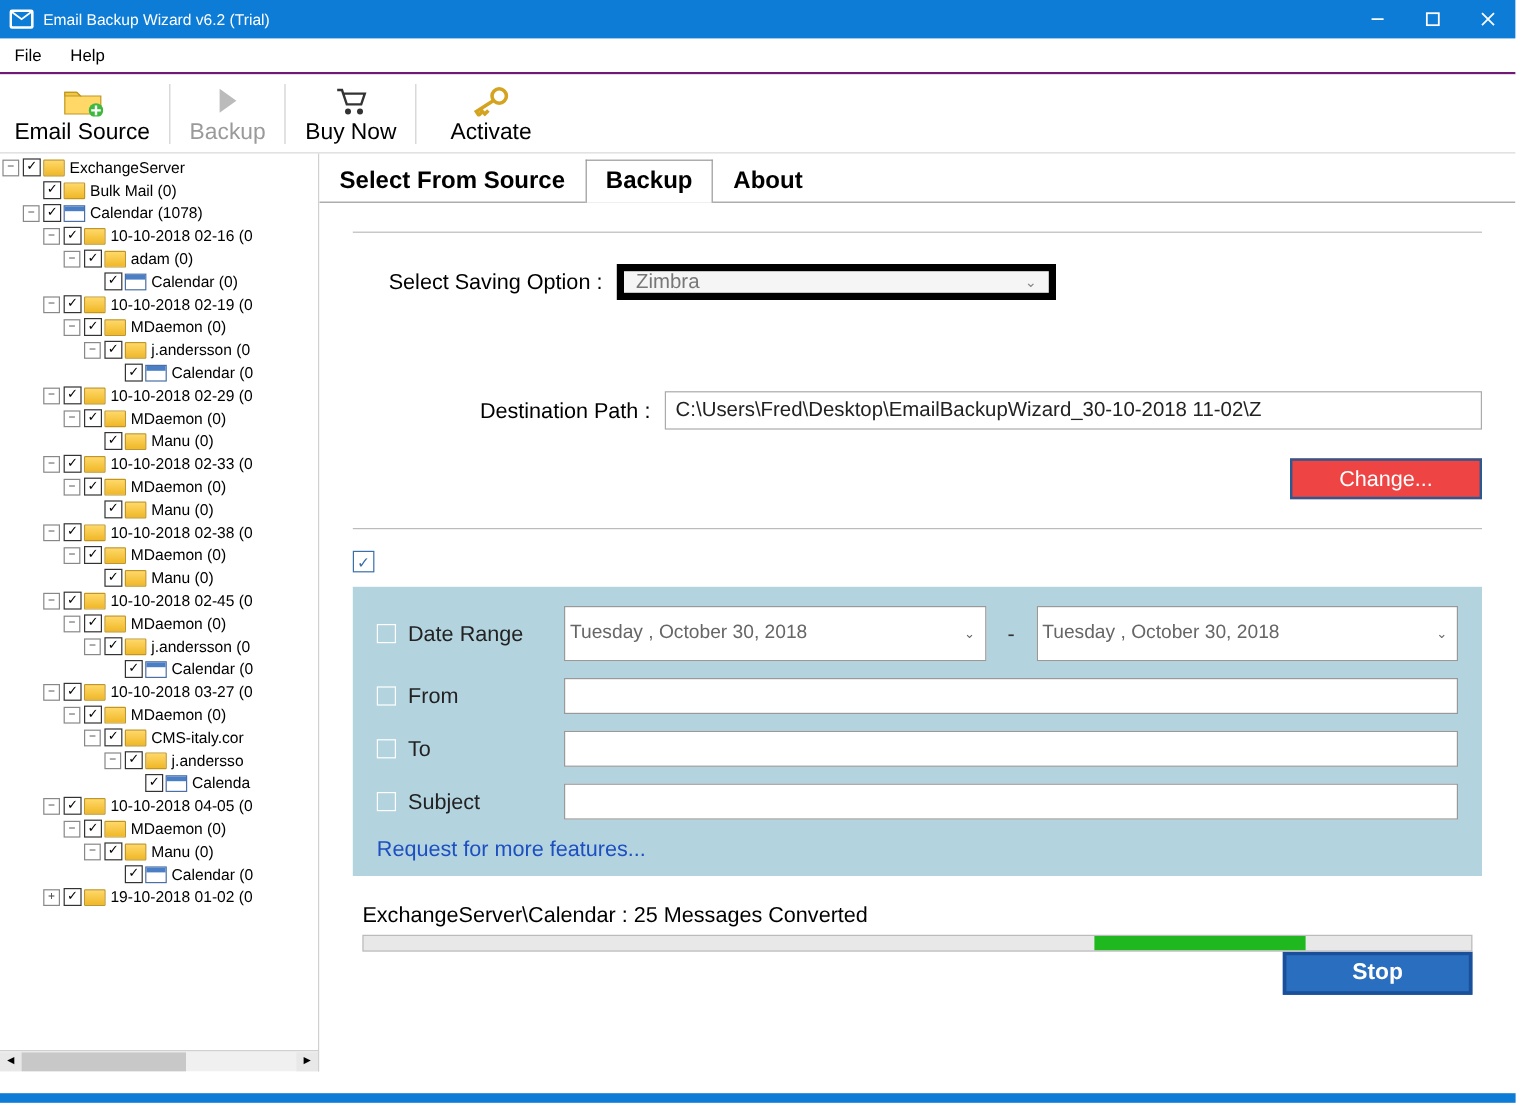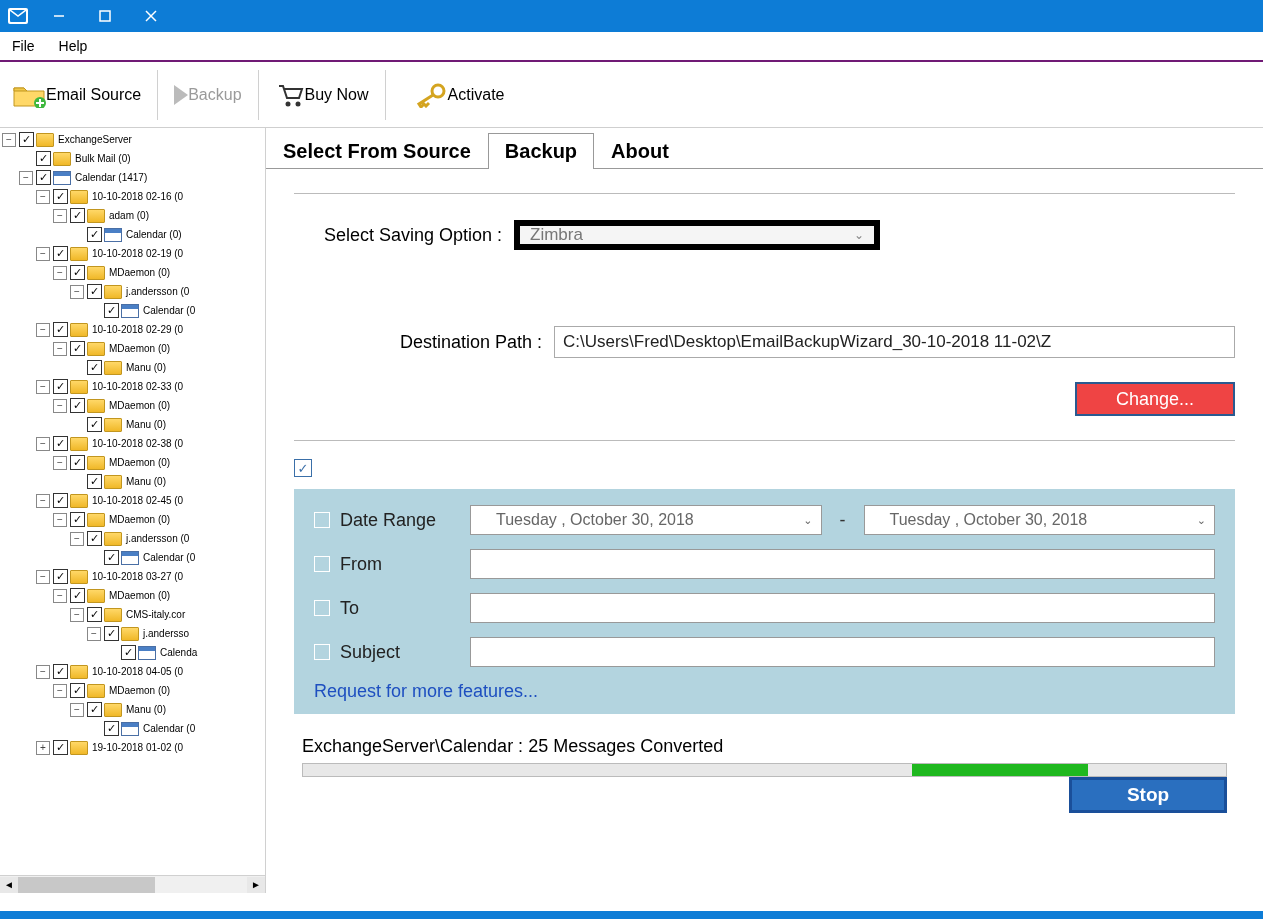--- a/index.html
+++ b/index.html
@@ -13,42 +13,42 @@
 .titlebar .win-controls { display: flex; }
 .titlebar .win-btn { width: 46px; height: 32px; display: flex; align-items: center; justify-content: center; color: #fff; }
 
 
 .menubar { height: 30px; display: flex; align-items: center; padding-left: 12px; gap: 24px; border-bottom: 2px solid #701a75; font-size: 14px; }
 .menubar span { cursor: default; }
 
 
 .toolbar { height: 66px; display: flex; align-items: center; border-bottom: 1px solid #cfcfcf; background: #fff; }
 .toolbar .tool-group { display: flex; height: 100%; align-items: center; }
-.toolbar .tool-btn { display: flex; flex-direction: row; align-items: center; justify-content: center; padding: 4px 12px; height: 100%; cursor: default; font-size: 16px; }
+.toolbar .tool-btn { display: flex; flex-direction: column; align-items: center; justify-content: center; padding: 4px 12px; height: 100%; cursor: default; font-size: 19px; }
 .toolbar .tool-btn .tool-icon { height: 32px; display: flex; align-items: center; justify-content: center; }
 .toolbar .vsep { width: 1px; height: 50px; background: #d0d0d0; margin: 0 4px; }
 .toolbar .disabled { color: #9a9a9a; }
 
 
 .main-split { display: flex; height: calc(919px - 32px - 30px - 66px - 18px - 8px); }
 
 
 .tree-panel { width: 266px; border-right: 1px solid #d0d0d0; overflow: hidden; position: relative; background: #fff; }
 .tree-scroll { height: calc(100% - 18px); overflow: hidden; }
 .tree { padding: 2px; font-size: 15px; line-height: 1.0; }
 .tree-item { display: flex; align-items: center; white-space: nowrap; padding: 2px 0; }
 .expander { width: 14px; height: 14px; border: 1px solid #888; display: flex; align-items: center; justify-content: center; font-size: 10px; line-height: 1; margin-right: 3px; color: #444; background: #fff; flex-shrink: 0; }
 .tree-spacer { width: 17px; flex-shrink: 0; }
 .tree-check { width: 15px; height: 15px; border: 1px solid #333; margin-right: 2px; display: flex; align-items: center; justify-content: center; flex-shrink: 0; }
 .tree-check::after { content: '✓'; font-size: 11px; color: #000; }
 .folder-icon { width: 18px; height: 14px; margin-right: 4px; flex-shrink: 0; }
 .folder-yellow { background: linear-gradient(#ffd868, #f0b828); border: 1px solid #c2961f; border-radius: 1px; }
 .calendar-icon { width: 18px; height: 14px; margin-right: 4px; flex-shrink: 0; background: #fff; border: 1px solid #4a6fa5; position: relative; }
 .calendar-icon::before { content: ''; position: absolute; top: 0; left: 0; right: 0; height: 4px; background: #4a7fc5; }
-.tree-label { font-size: 10px; }
+.tree-label { font-size: 13px; }
 .hscroll { position: absolute; bottom: 0; left: 0; right: 0; height: 18px; background: #f0f0f0; border-top: 1px solid #d0d0d0; display: flex; align-items: center; }
 .hscroll .arrow { width: 18px; height: 16px; background: #e8e8e8; display: flex; align-items: center; justify-content: center; font-size: 10px; }
 .hscroll .track { flex: 1; height: 16px; position: relative; }
 .hscroll .thumb { position: absolute; left: 0; width: 60%; height: 100%; background: #c8c8c8; }
 
 
 .right-panel { flex: 1; background: #fff; overflow: hidden; padding: 0; }
 
 
 .tabs { display: flex; border-bottom: 1px solid #999; margin-top: 4px; }
@@ -68,21 +68,21 @@
 .hr-top { margin-top: 4px; margin-bottom: 26px; }
 
 
 .adv-header { display: flex; align-items: center; gap: 10px; margin-bottom: 12px; }
 .adv-header .chk { width: 18px; height: 18px; border: 1px solid #3a6fa8; display: flex; align-items: center; justify-content: center; color: #3a6fa8; font-size: 13px; }
 .adv-header .txt { color: #1e6fc0; font-size: 19px; font-weight: bold; }
 .adv-body { background: #b3d4df; padding: 16px 20px 12px 20px; }
 .adv-row { display: flex; align-items: center; margin-bottom: 14px; gap: 10px; }
 .adv-chk { width: 16px; height: 16px; border: 1px solid #fff; background: transparent; flex-shrink: 0; }
 .adv-label { width: 120px; font-size: 18px; color: #222; }
-.date-box { flex: 1; height: 30px; background: #fff; border: 1px solid #999; display: flex; align-items: center; padding: 0 25px; color: #666; font-size: 16px; position: relative; }
+.date-box { flex: 1; height: 46px; background: #fff; border: 1px solid #999; display: flex; align-items: center; padding: 0 4px; color: #666; font-size: 16px; position: relative; }
 .date-box .chev { position: absolute; right: 8px; font-size: 11px; color: #666; }
 .date-sep { margin: 0 8px; color: #333; font-size: 18px; }
 .text-box { flex: 1; height: 30px; background: #fff; border: 1px solid #999; }
 .req-link { color: #1e4fc0; font-size: 18px; margin-top: 4px; display: block; }
 
 
 .progress-area { margin-top: 22px; }
 .progress-label { font-size: 18px; margin-bottom: 6px; padding-left: 8px; }
 .progress-bar { height: 14px; border: 1px solid #bbb; background: #e8e8e8; position: relative; margin: 0 8px; overflow: hidden; }
 .progress-fill { position: absolute; left: 66%; width: 19%; height: 100%; background: #1fb81f; }
@@ -96,20 +96,21 @@
 </head>
 <body>
 
 <div class="titlebar">
   <div class="app-icon">
     <svg viewBox="0 0 16 12">
         <rect x="0" y="0" width="16" height="12" fill="#0d7cd6" rx="1"></rect>
         <path d="M0 0 L8 6 L16 0" stroke="#fff" stroke-width="1.5" fill="none"></path>
       </svg>
   </div>
+  <div class="title">Email Backup Wizard v6.2 (Trial)</div>
   <div class="win-controls">
     <div class="win-btn">
         <svg width="12" height="12">
           <line x1="1" y1="6" x2="11" y2="6" stroke="#fff" stroke-width="1.5"></line>
         </svg>
       </div>
     <div class="win-btn">
         <svg width="12" height="12">
           <rect x="1" y="1" width="10" height="10" stroke="#fff" stroke-width="1.5" fill="none"></rect>
         </svg>
@@ -191,21 +192,21 @@
             <span class="tree-spacer"></span>
             <span class="tree-check"></span>
             <span class="folder-icon folder-yellow"></span>
             <span class="tree-label">Bulk Mail (0)</span>
           </div>
           <div class="tree-item">
             <span class="tree-spacer"></span>
             <span class="expander">−</span>
             <span class="tree-check"></span>
             <span class="calendar-icon"></span>
-            <span class="tree-label">Calendar (1417)</span>
+            <span class="tree-label">Calendar (1078)</span>
           </div>
           <div class="tree-item">
             <span class="tree-spacer"></span>
             <span class="tree-spacer"></span>
             <span class="expander">−</span>
             <span class="tree-check"></span>
             <span class="folder-icon folder-yellow"></span>
             <span class="tree-label">10-10-2018 02-16 (0</span>
           </div>
           <div class="tree-item">

